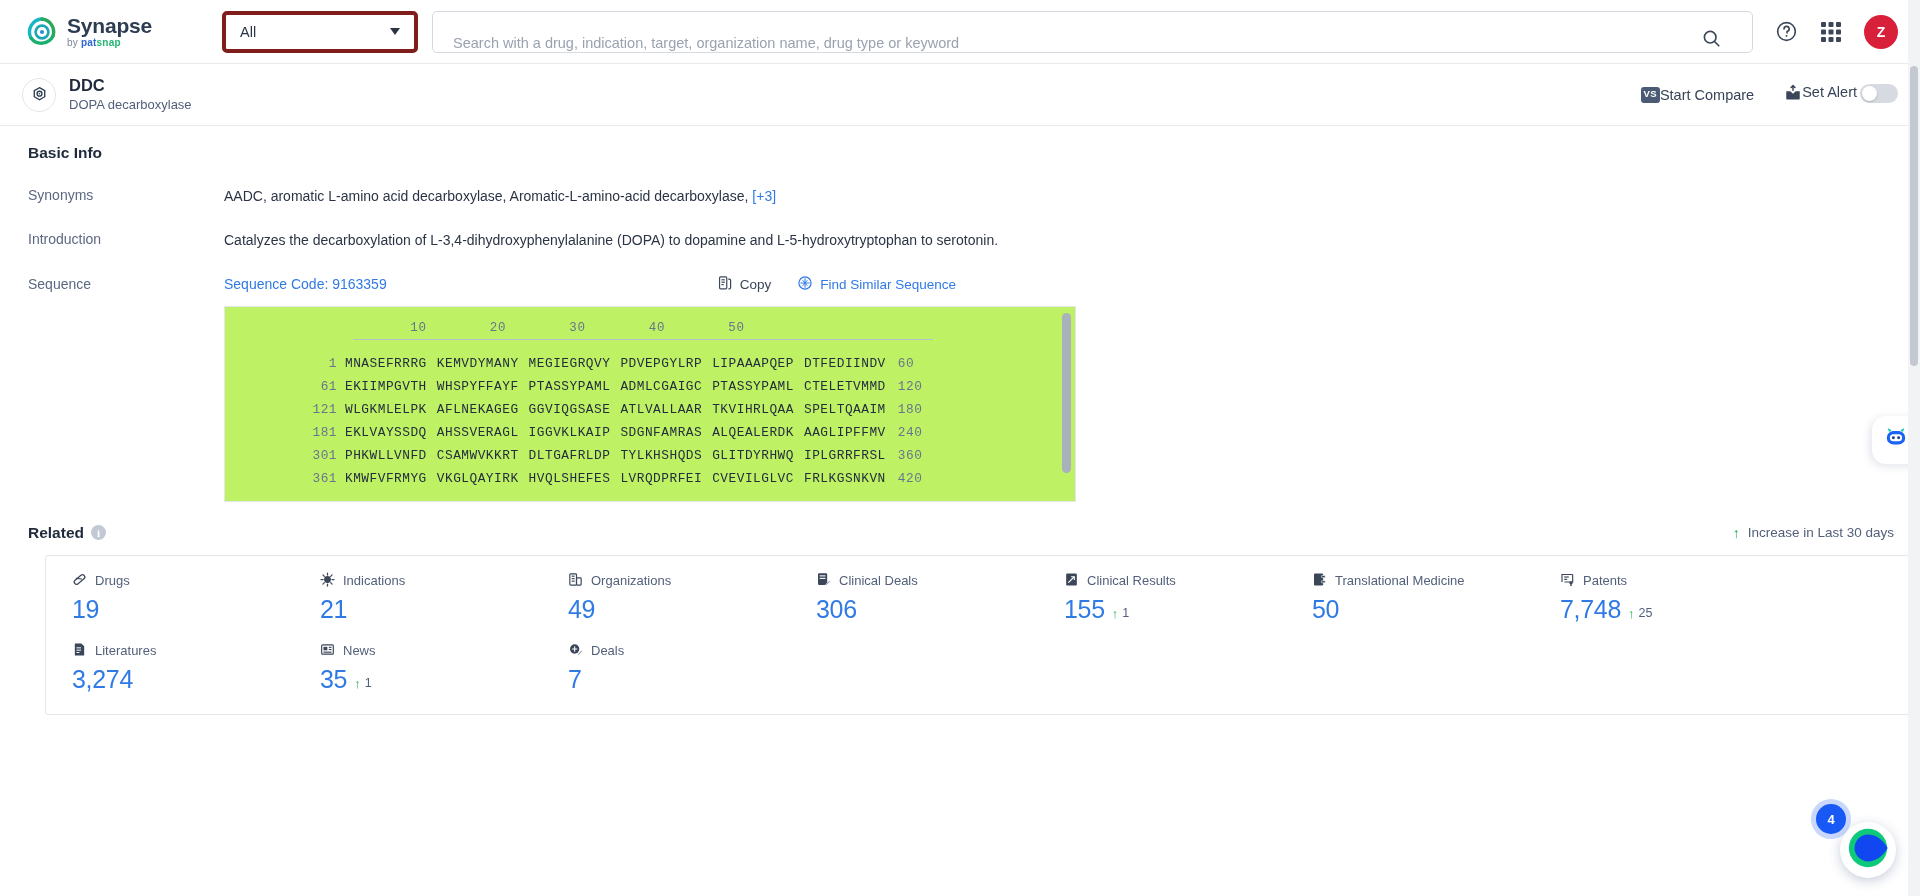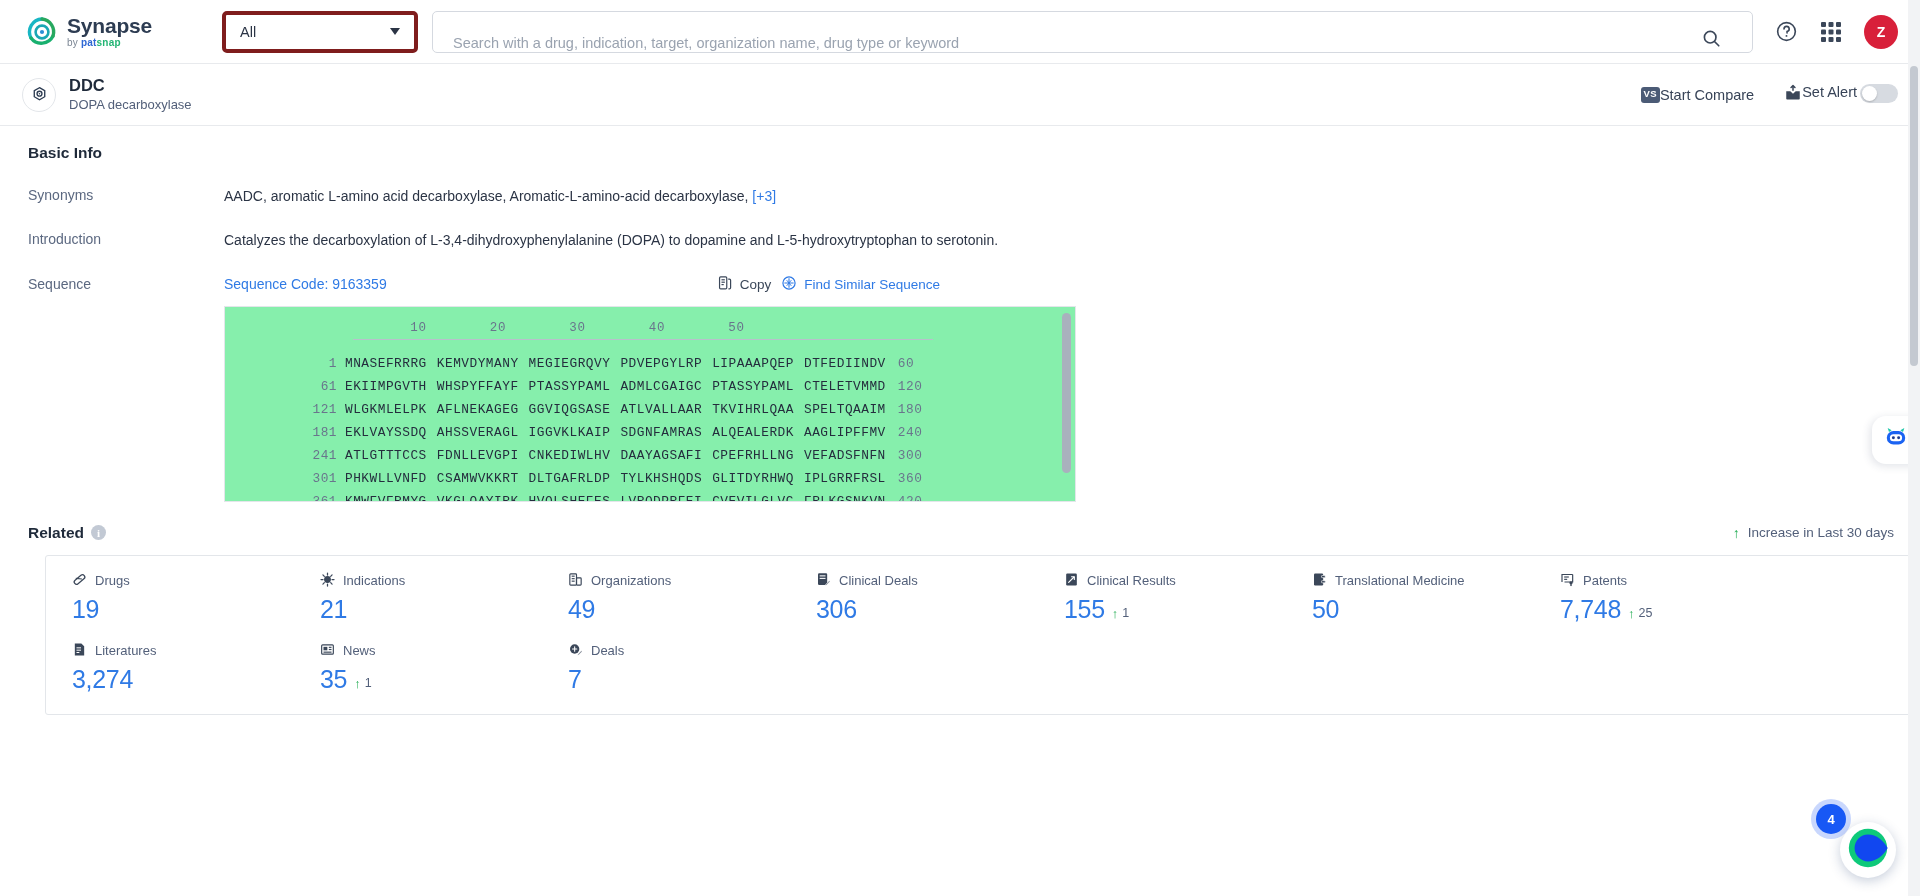--- a/index.html
+++ b/index.html
@@ -112,30 +112,30 @@
   .content { padding: 18px 26px 0 28px; position: relative; height: 764px; }
   .section-title { font-size: 15.5px; font-weight: 700; color: #1f2a3a; }
 
   .info-row { display: flex; margin-top: 24px; }
   .info-label { width: 196px; flex: none; font-size: 14px; color: #5b6880; padding-top: 1px; }
   .info-value { font-size: 14px; color: #2b3445; line-height: 1.45; }
   .link { color: #2f7ae5; cursor: pointer; }
 
   .seq-header { display: flex; align-items: center; }
   .seq-code { font-size: 14px; color: #2f7ae5; cursor: pointer; }
-  .seq-tools { display: flex; align-items: center; gap: 10px; margin-left: 330px; }
+  .seq-tools { display: flex; align-items: center; gap: 26px; margin-left: 330px; }
   .seq-tool { display: flex; align-items: center; gap: 7px; font-size: 13.5px; cursor: pointer; }
   .seq-tool.copy { color: #3b4759; }
   .seq-tool.similar { color: #2f7ae5; }
 
   .seq-box {
     margin-top: 12px;
     width: 852px; height: 196px;
     border: 1px solid #e3e6ea;
-    background: #86efac;
+    background: #bef264;
     position: relative;
     overflow: hidden;
   }
   .seq-inner { padding: 14px 0 0 0; }
   .ruler { display: flex; font-family: "Liberation Mono", monospace; font-size: 12.5px; color: #69758c; padding-left: 122px; letter-spacing: .6px; }
   .ruler .tick { width: 79.5px; text-align: right; }
   .ruler-line { height: 1px; background: #b8c0cc; margin: 4px 0 0 128px; width: 580px; }
   .seq-rows { margin-top: 12px; font-family: "Liberation Mono", monospace; font-size: 12.8px; letter-spacing: .5px; }
   .seq-row { display: flex; align-items: center; height: 23px; }
   .seq-start { width: 120px; text-align: right; color: #69758c; padding-right: 8px; }
@@ -415,32 +415,20 @@
                 <span>EKLVAYSSDQ</span>
                 <span>AHSSVERAGL</span>
                 <span>IGGVKLKAIP</span>
                 <span>SDGNFAMRAS</span>
                 <span>ALQEALERDK</span>
                 <span>AAGLIPFFMV</span>
               </span>
               <span class="seq-end">240</span>
             </div>
             <div class="seq-row">
-              <span class="seq-start">241</span>
-              <span class="seq-chunks">
-                <span>ATLGTTTCCS</span>
-                <span>FDNLLEVGPI</span>
-                <span>CNKEDIWLHV</span>
-                <span>DAAYAGSAFI</span>
-                <span>CPEFRHLLNG</span>
-                <span>VEFADSFNFN</span>
-              </span>
-              <span class="seq-end">300</span>
-            </div>
-            <div class="seq-row">
               <span class="seq-start">301</span>
               <span class="seq-chunks">
                 <span>PHKWLLVNFD</span>
                 <span>CSAMWVKKRT</span>
                 <span>DLTGAFRLDP</span>
                 <span>TYLKHSHQDS</span>
                 <span>GLITDYRHWQ</span>
                 <span>IPLGRRFRSL</span>
               </span>
               <span class="seq-end">360</span>

